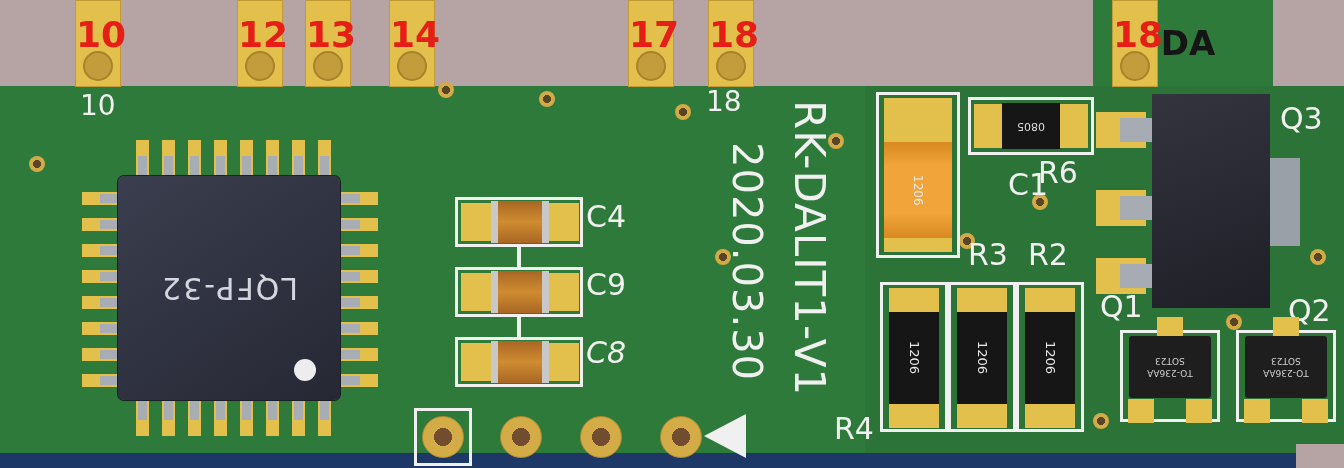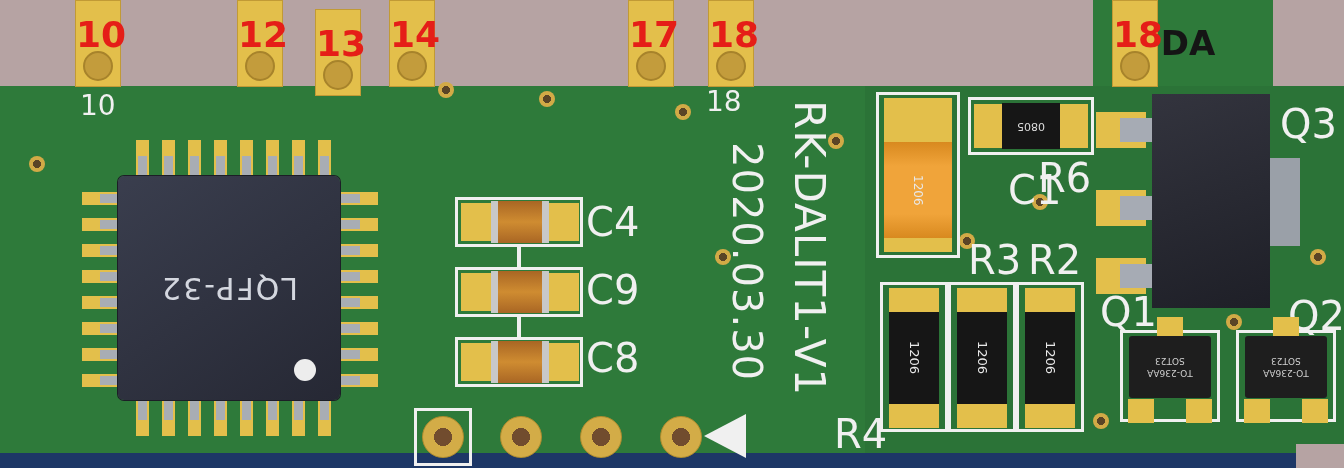--- a/index.html
+++ b/index.html
@@ -17,21 +17,21 @@
   
   .epad{top:0;width:46px;height:87px;background:var(--pad-gold,#e3bf4b);
         border:1px solid #c19a35;box-sizing:border-box;}
   .epad .hole{position:absolute;left:50%;bottom:5px;transform:translateX(-50%);
         width:26px;height:26px;border-radius:50%;background:#c39c3c;border:2px solid #a7832b;}
   .epad .num{position:absolute;top:16px;left:0;width:100%;text-align:center;
         font-size:36px;font-weight:bold;color:var(--red-label,#e51e18);line-height:1;}
   .da{font-size:34px;font-weight:600;color:#151515;line-height:1;}
 
   
-  .sk{color:var(--silkscreen,#f0f0f0);font-size:40px;line-height:1;}
+  .sk{color:var(--silkscreen,#f0f0f0);font-size:30px;line-height:1;}
   .vtext{transform:rotate(90deg);transform-origin:left top;white-space:nowrap;
          color:var(--silkscreen,#f0f0f0);letter-spacing:1px;}
   .outline{border:3px solid var(--silkscreen,#f0f0f0);box-sizing:border-box;}
   .tick{width:4px;background:var(--silkscreen,#f0f0f0);}
 
   
   .gold{background:var(--pad-gold,#e3bf4b);}
   .lead{background:#a6abb4;}
   .qfp-gold-h{background:repeating-linear-gradient(90deg,var(--pad-gold,#e3bf4b) 0 13px,transparent 13px 26px);}
   .qfp-gray-h{background:repeating-linear-gradient(90deg,#a8adb4 0 9px,transparent 9px 26px);}
@@ -127,21 +127,21 @@
   <div class="abs gold" style="left:461px;top:343px;width:30px;height:38px;"></div>
   <div class="abs gold" style="left:549px;top:343px;width:30px;height:38px;"></div>
   <div class="abs cap-comp" style="left:491px;top:341px;width:58px;height:42px;">
     <span class="cap-end"></span>
       <span class="cap-mid"></span>
       <span class="cap-end"></span>
   </div>
 
   <div class="abs sk" style="left:586px;top:202px;">C4</div>
   <div class="abs sk" style="left:586px;top:270px;">C9</div>
-  <div class="abs sk" style="left:586px;top:338px;">C8</div>
+  <div class="abs sk" style="left:586px;top:338px;font-style:italic;">C8</div>
 
   <div class="abs outline" style="left:414px;top:408px;width:58px;height:58px;"></div>
   <div class="abs thole" style="left:422px;top:416px;"></div>
   <div class="abs thole" style="left:500px;top:416px;"></div>
   <div class="abs thole" style="left:580px;top:416px;"></div>
   <div class="abs thole" style="left:660px;top:416px;"></div>
   <div class="abs tri" style="left:704px;top:414px;"></div>
 
   <div class="abs vtext" style="left:770px;top:142px;font-size:40px;">2020.03.30</div>
   <div class="abs vtext" style="left:834px;top:100px;font-size:42px;">RK-DALIT1-V1</div>
@@ -219,21 +219,21 @@
   <div class="abs sk" style="left:1280px;top:104px;">Q3</div>
 
   <div class="abs epad" style="left:75px;">
     <span class="num">10</span>
       <span class="hole"></span>
   </div>
   <div class="abs epad" style="left:237px;">
     <span class="num">12</span>
       <span class="hole"></span>
   </div>
-  <div class="abs epad" style="left:315px;margin-top:9px;">
+  <div class="abs epad" style="left:305px;">
     <span class="num">13</span>
       <span class="hole"></span>
   </div>
   <div class="abs epad" style="left:389px;">
     <span class="num">14</span>
       <span class="hole"></span>
   </div>
   <div class="abs epad" style="left:628px;">
     <span class="num">17</span>
       <span class="hole"></span>

